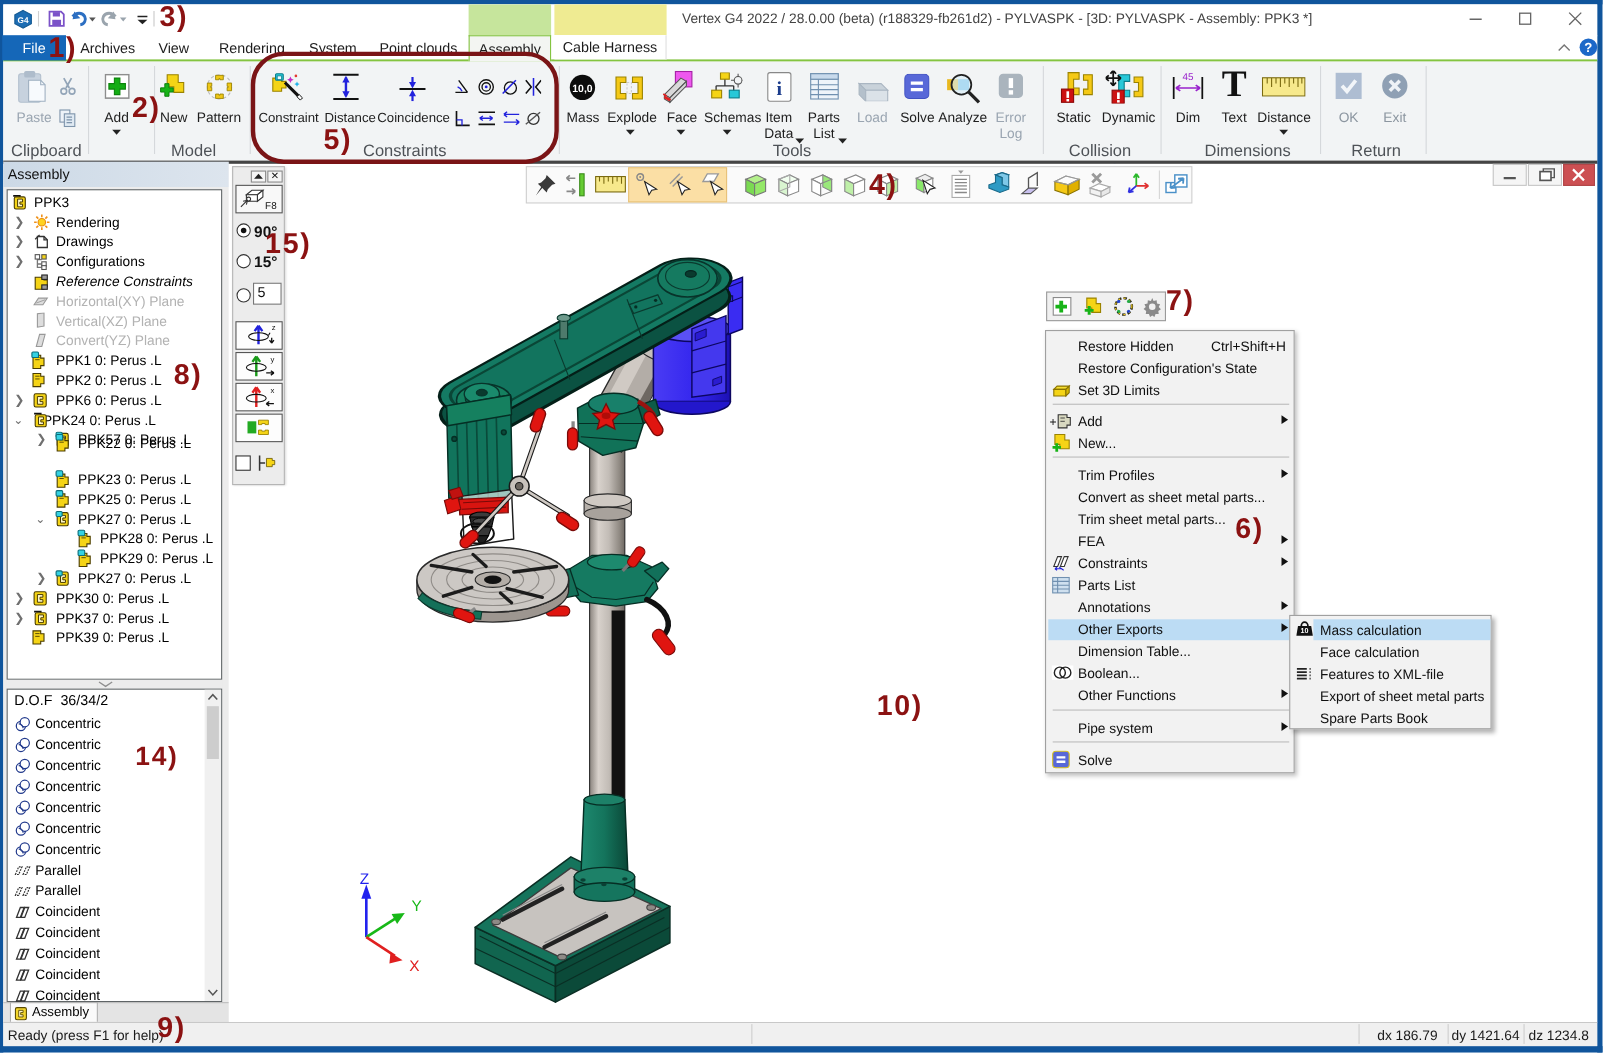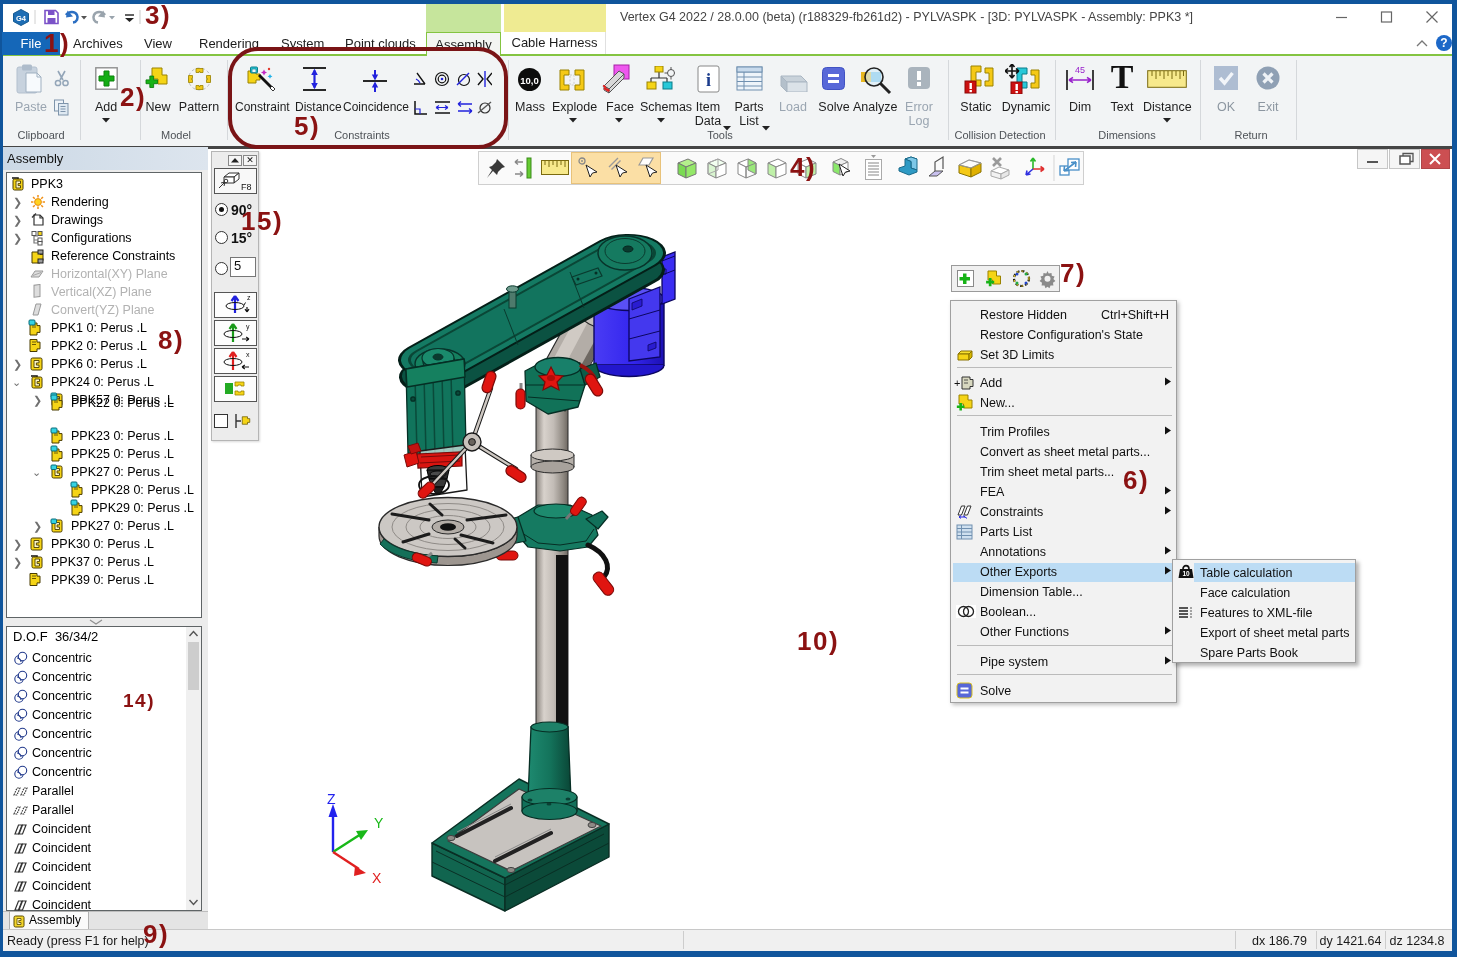--- a/index.html
+++ b/index.html
@@ -1,21 +1,21 @@
 <!DOCTYPE html>
 <html><head>
 <meta charset="utf-8">
 <style>
   * { margin:0; padding:0; box-sizing:border-box; }
   svg { display:block; }
   html,body { width:1457px; height:957px; overflow:hidden; }
   body { font-family:"Liberation Sans", sans-serif; background:#fff; position:relative; }
   .abs { position:absolute; }
   .ann { position:absolute; color:#8b1212; font-weight:bold; font-family:"Liberation Sans",sans-serif; line-height:1; letter-spacing:1.5px; }
-  .grouplabel { position:absolute; top:129px; font-size:11px; color:#4e5257; text-align:center; }
+  .grouplabel { position:absolute; top:129px; font-size:15px; color:#4e5257; text-align:center; }
   .ribicon { position:absolute; top:64px; }
   .riblabel { position:absolute; top:100px; font-size:12.5px; color:#1e1e1e; text-align:center; white-space:nowrap; }
   .gsep { position:absolute; top:60px; height:80px; width:1px; background:#d5d8db; }
   .treerow { position:absolute; font-size:12.5px; color:#000; white-space:nowrap; height:18px; line-height:18px; }
   .menuitem { position:absolute; font-size:12.5px; color:#101010; white-space:nowrap; height:20px; line-height:20px; }
   .chev { color:#707070; font-size:11px; }
 </style>
 </head>
 <body>
 
@@ -415,21 +415,21 @@
       </svg><span style="margin-left:21px;">PPK3</span></div>
   <div class="treerow" style="left:10px;top:193px;"><span class="chev abs" style="left:3px;">❯</span><svg class="abs" style="left:20px;top:1px" width="16" height="16">
         <use href="#i-sun"></use>
       </svg><span style="margin-left:41px;">Rendering</span></div>
   <div class="treerow" style="left:10px;top:211px;"><span class="chev abs" style="left:3px;">❯</span><svg class="abs" style="left:20px;top:1px" width="16" height="16">
         <use href="#i-draw"></use>
       </svg><span style="margin-left:41px;">Drawings</span></div>
   <div class="treerow" style="left:10px;top:229px;"><span class="chev abs" style="left:3px;">❯</span><svg class="abs" style="left:20px;top:1px" width="16" height="16">
         <use href="#i-conf"></use>
       </svg><span style="margin-left:41px;">Configurations</span></div>
-  <div class="treerow" style="left:10px;top:247px;"><svg class="abs" style="left:20px;top:1px" width="16" height="17">
+  <div class="treerow" style="left:10px;top:247px;font-style:italic;"><svg class="abs" style="left:20px;top:1px" width="16" height="17">
         <use href="#i-refc"></use>
       </svg><span style="margin-left:41px;">Reference Constraints</span></div>
   <div class="treerow" style="left:10px;top:265px;color:#b2b2b2;"><svg class="abs" style="left:19px;top:1px" width="16" height="16">
         <use href="#i-plane1"></use>
       </svg><span style="margin-left:41px;">Horizontal(XY) Plane</span></div>
   <div class="treerow" style="left:10px;top:283px;color:#b2b2b2;"><svg class="abs" style="left:19px;top:1px" width="16" height="16">
         <use href="#i-plane2"></use>
       </svg><span style="margin-left:41px;">Vertical(XZ) Plane</span></div>
   <div class="treerow" style="left:10px;top:301px;color:#b2b2b2;"><svg class="abs" style="left:19px;top:1px" width="16" height="16">
         <use href="#i-plane3"></use>
@@ -438,21 +438,21 @@
         <use href="#i-asm1"></use>
       </svg><span style="margin-left:41px;">PPK1 0: Perus .L</span></div>
   <div class="treerow" style="left:10px;top:337px;"><svg class="abs" style="left:17px;top:0px" width="16" height="18">
         <use href="#i-asm2"></use>
       </svg><span style="margin-left:41px;">PPK2 0: Perus .L</span></div>
   <div class="treerow" style="left:10px;top:355px;"><span class="chev abs" style="left:3px;">❯</span><svg class="abs" style="left:19px;top:1px" width="16" height="17">
         <use href="#i-box"></use>
       </svg><span style="margin-left:41px;">PPK6 0: Perus .L</span></div>
   <div class="treerow" style="left:10px;top:373px;"><span class="chev abs" style="left:2px;">⌄</span><svg class="abs" style="left:19px;top:1px" width="16" height="17">
         <use href="#i-boxb"></use>
-      </svg><span style="margin-left:41px;">PPK24 0: Perus .L</span></div>
+      </svg><span style="margin-left:29px;">PPK24 0: Perus .L</span></div>
   <div class="treerow" style="left:32px;top:391px;"><span class="chev abs" style="left:1px;">❯</span><svg class="abs" style="left:17px;top:1px" width="16" height="17">
         <use href="#i-boxl"></use>
       </svg><span style="margin-left:39px;">PPK57 0: Perus .L</span></div>
   <div class="treerow" style="left:32px;top:394px;"><svg class="abs" style="left:17px;top:0px" width="16" height="18">
         <use href="#i-asm1"></use>
       </svg><span style="margin-left:39px;">PPK22 0: Perus .L</span></div>
   <div class="treerow" style="left:32px;top:427px;"><svg class="abs" style="left:17px;top:0px" width="16" height="18">
         <use href="#i-asm1"></use>
       </svg><span style="margin-left:39px;">PPK23 0: Perus .L</span></div>
   <div class="treerow" style="left:32px;top:445px;"><svg class="abs" style="left:17px;top:0px" width="16" height="18">
@@ -1098,21 +1098,21 @@
     </svg>
   <svg class="abs" style="left:213px;top:325px" width="8" height="10">
       <polygon points="1,0.5 7,4.5 1,8.5" fill="#111"></polygon>
     </svg>
   <svg class="abs" style="left:213px;top:355px" width="8" height="10">
       <polygon points="1,0.5 7,4.5 1,8.5" fill="#111"></polygon>
     </svg>
 </div>
 <div id="submenu" class="abs" style="left:1172px;top:559px;width:184px;height:104px;background:#f2f2f2;border:1px solid #a0a0a0;box-shadow:3px 3px 4px rgba(0,0,0,0.3);">
   <div class="abs" style="left:21px;top:3px;width:161px;height:19px;background:#bcdcf4;"></div>
-  <div class="menuitem" style="left:27px;top:3px;">Table calculation</div>
+  <div class="menuitem" style="left:27px;top:3px;">Mass calculation</div>
   <svg class="abs" style="left:5px;top:4px" width="16" height="16" viewBox="0 0 16 16">
       <path d="M2,5 h12 l1.5,9 H0.5 z" fill="#111"></path>
       <path d="M5,5 a3,3.4 0 0 1 6,0" fill="none" stroke="#111" stroke-width="1.6"></path>
       <text x="8" y="11.5" font-size="6.5" font-weight="bold" fill="#fff" text-anchor="middle">10</text>
     </svg>
   <div class="menuitem" style="left:27px;top:23px;">Face calculation</div>
   <div class="menuitem" style="left:27px;top:43px;">Features to XML-file</div>
   <svg class="abs" style="left:5px;top:45px" width="16" height="16" viewBox="0 0 16 16">
       <path d="M1,3 h9 M1,6 h9 M1,9 h9 M1,12 h9" stroke="#222" stroke-width="1.6"></path>
       <path d="M12.5,3 h1 M12.5,6 h1 M12.5,9 h1 M12.5,12 h1" stroke="#222" stroke-width="1.6" stroke-dasharray="1.5,1.5"></path>
@@ -1124,16 +1124,16 @@
 <div class="ann" style="left:44px;top:30px;font-size:26px;">1)</div>
 <div class="ann" style="left:120px;top:84px;font-size:26px;">2)</div>
 <div class="ann" style="left:145px;top:2px;font-size:26px;">3)</div>
 <div class="ann" style="left:790px;top:154px;font-size:26px;">4)</div>
 <div class="ann" style="left:294px;top:113px;font-size:26px;">5)</div>
 <div class="ann" style="left:1123px;top:467px;font-size:26px;">6)</div>
 <div class="ann" style="left:1060px;top:260px;font-size:26px;">7)</div>
 <div class="ann" style="left:158px;top:327px;font-size:26px;">8)</div>
 <div class="ann" style="left:143px;top:921px;font-size:26px;">9)</div>
 <div class="ann" style="left:797px;top:628px;font-size:26px;">10)</div>
-<div class="ann" style="left:123px;top:691px;font-size:19px;">14)</div>
+<div class="ann" style="left:123px;top:676px;font-size:24px;">14)</div>
 <div class="ann" style="left:241px;top:208px;font-size:26px;">15)</div>
 
 <div class="abs" style="left:228px;top:47px;width:280px;height:102px;border:4.5px solid #7a1416;border-radius:30px;"></div>
 
 </body></html>

